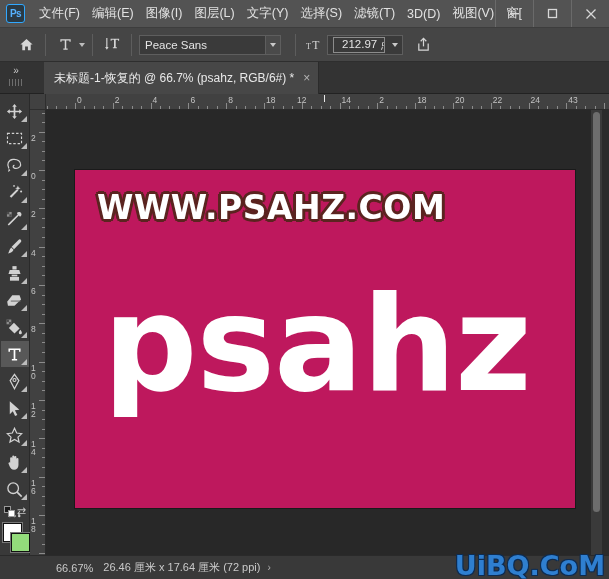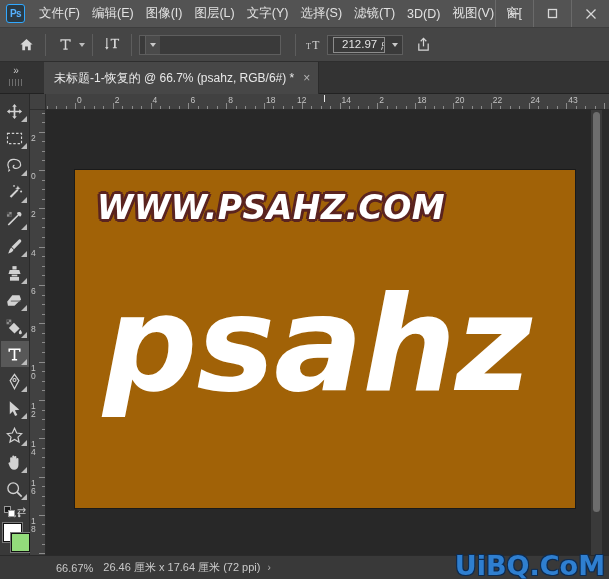--- a/index.html
+++ b/index.html
@@ -270,20 +270,21 @@
       <svg width="17" height="17" viewBox="0 0 18 18">
         <path d="M3 2 V13" stroke="#d6d6d6" stroke-width="1.2" fill="none"></path>
         <path d="M3 14.5 L1.2 11.6 H4.8 Z" fill="#d6d6d6"></path>
         <path d="M7 3 H16 V5 H14.9 V4.1 H12.4 V12 H13.6 V13 H9.4 V12 H10.6 V4.1 H8.1 V5 H7 Z" fill="#d6d6d6"></path>
       </svg>
     </div>
 
     <div class="opt-sep"></div>
 
     <div class="combo" id="font-family-combo">
+      <span class="val">Peace Sans</span>
       <span class="arrow"></span>
     </div>
     <div style="width:7px"></div>
 
     <div class="opt-sep"></div>
 
     <div class="opt-icon">
       <svg width="18" height="16" viewBox="0 0 20 16">
         <text x="0" y="13" font-family="Liberation Serif, serif" font-size="9" fill="#d6d6d6">T</text>
         <text x="7" y="13" font-family="Liberation Serif, serif" font-size="13" fill="#d6d6d6">T</text>
@@ -568,21 +569,21 @@
       <div class="rlab" style="top: 176.966px;">6</div>
       <div class="rlab" style="top: 215.288px;">8</div>
       <div class="rlab" style="top: 253.61px;">1<br>0</div>
       <div class="rlab" style="top: 291.932px;">1<br>2</div>
       <div class="rlab" style="top: 330.254px;">1<br>4</div>
       <div class="rlab" style="top: 368.576px;">1<br>6</div>
       <div class="rlab" style="top: 406.898px;">1<br>8</div>
     </div>
 
   <div class="canvas-area">
-    <div class="artboard" id="artboard" style="background: #a16207; font-style: italic;">
+    <div class="artboard" id="artboard" style="background: #be185d;">
       <div class="text-www">WWW.PSAHZ.COM</div>
       <div class="text-psahz">psahz</div>
     </div>
     <div class="scroll-v">
       <div class="thumb"></div>
     </div>
   </div>
 
   <div class="statusbar">
     <span class="zoom-val">66.67%</span>

